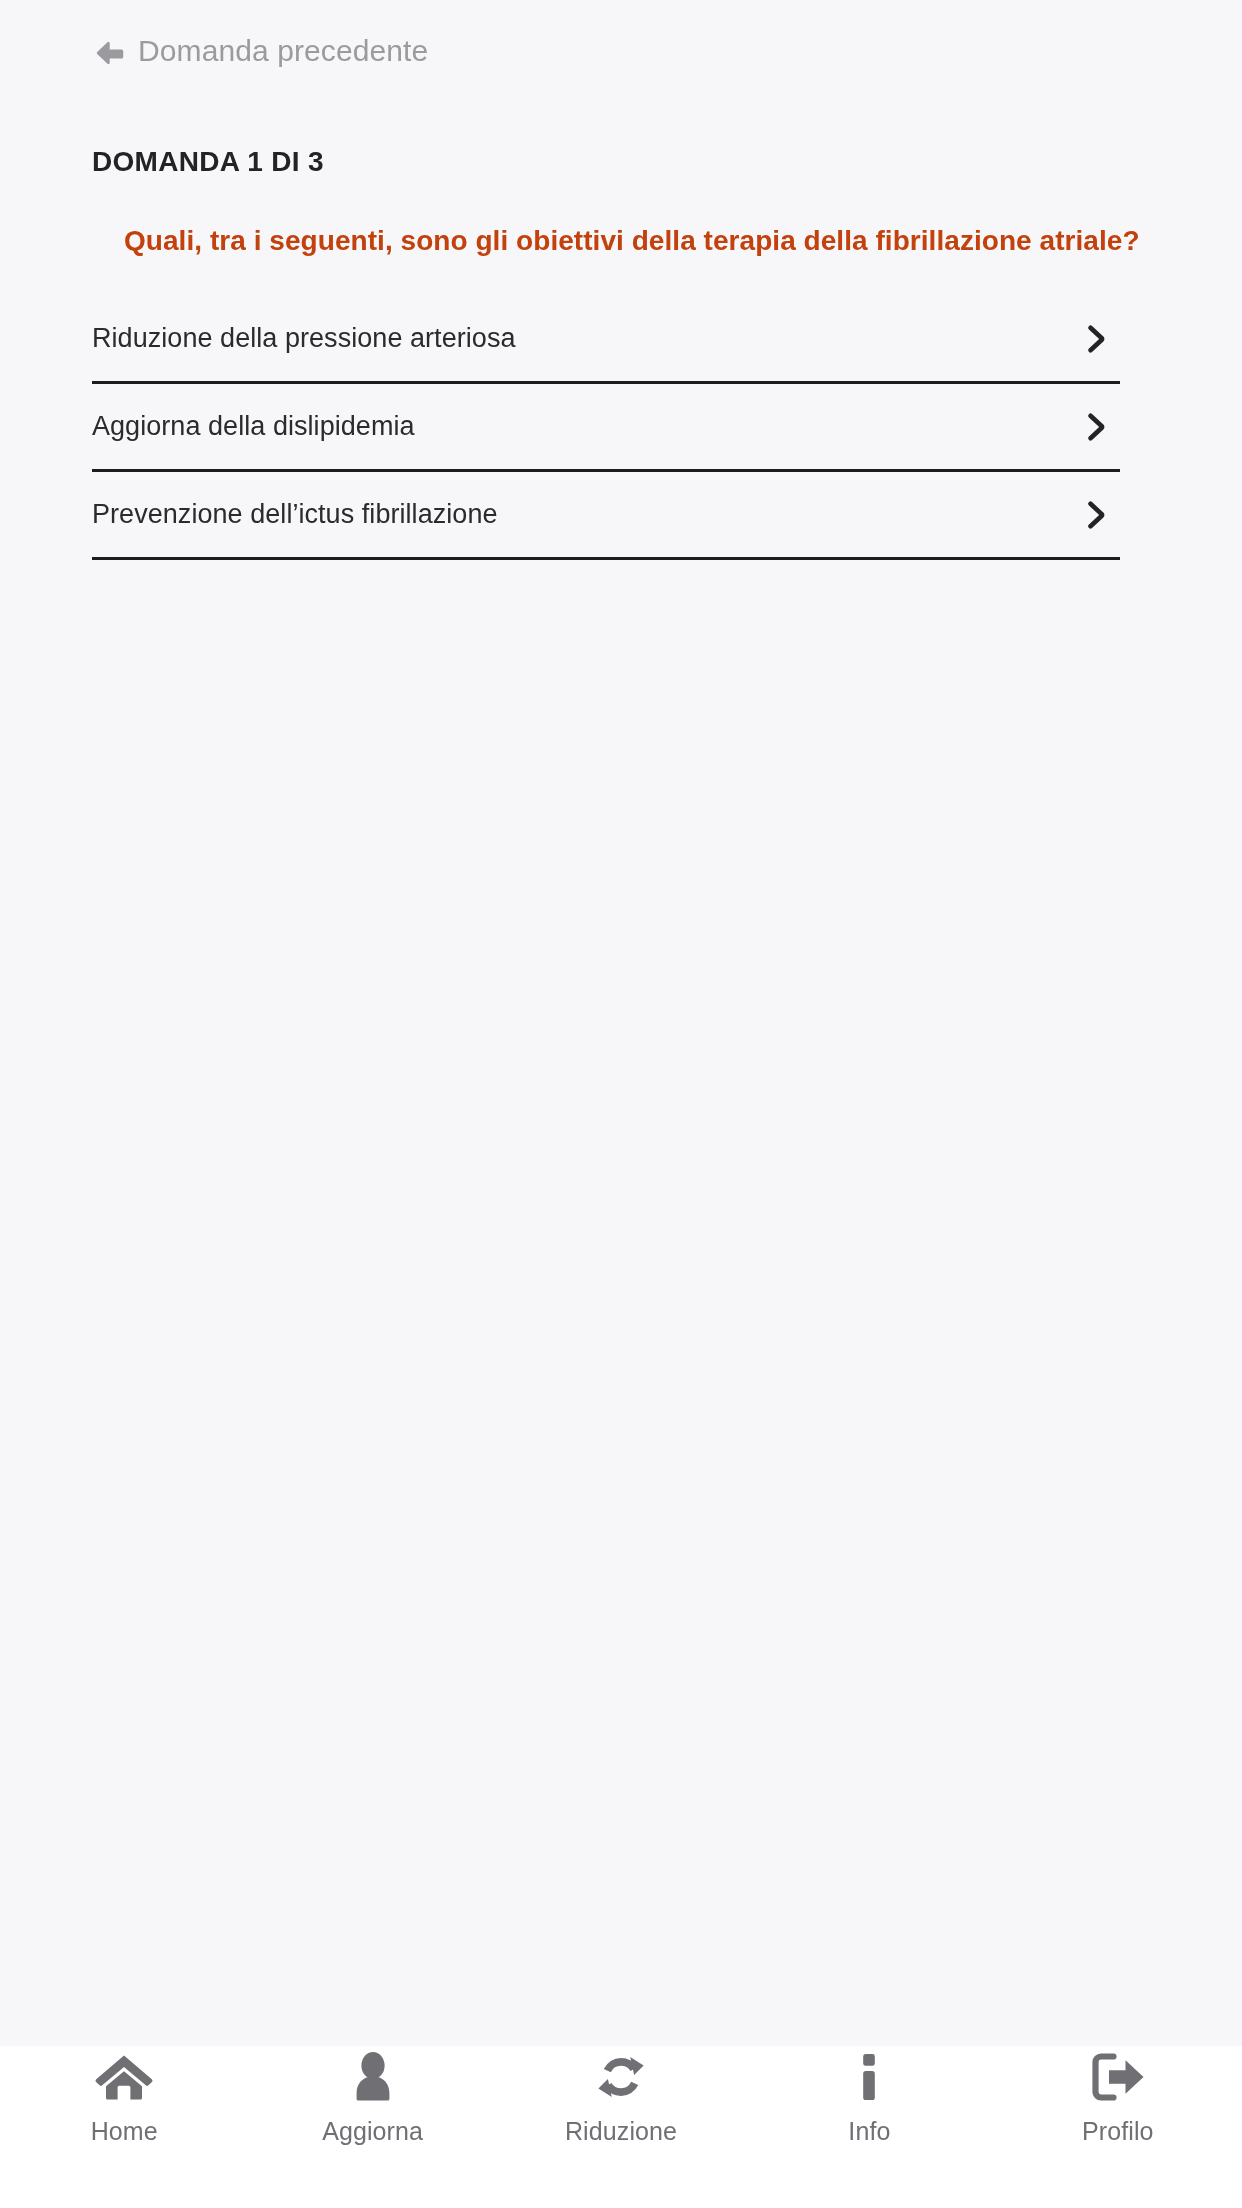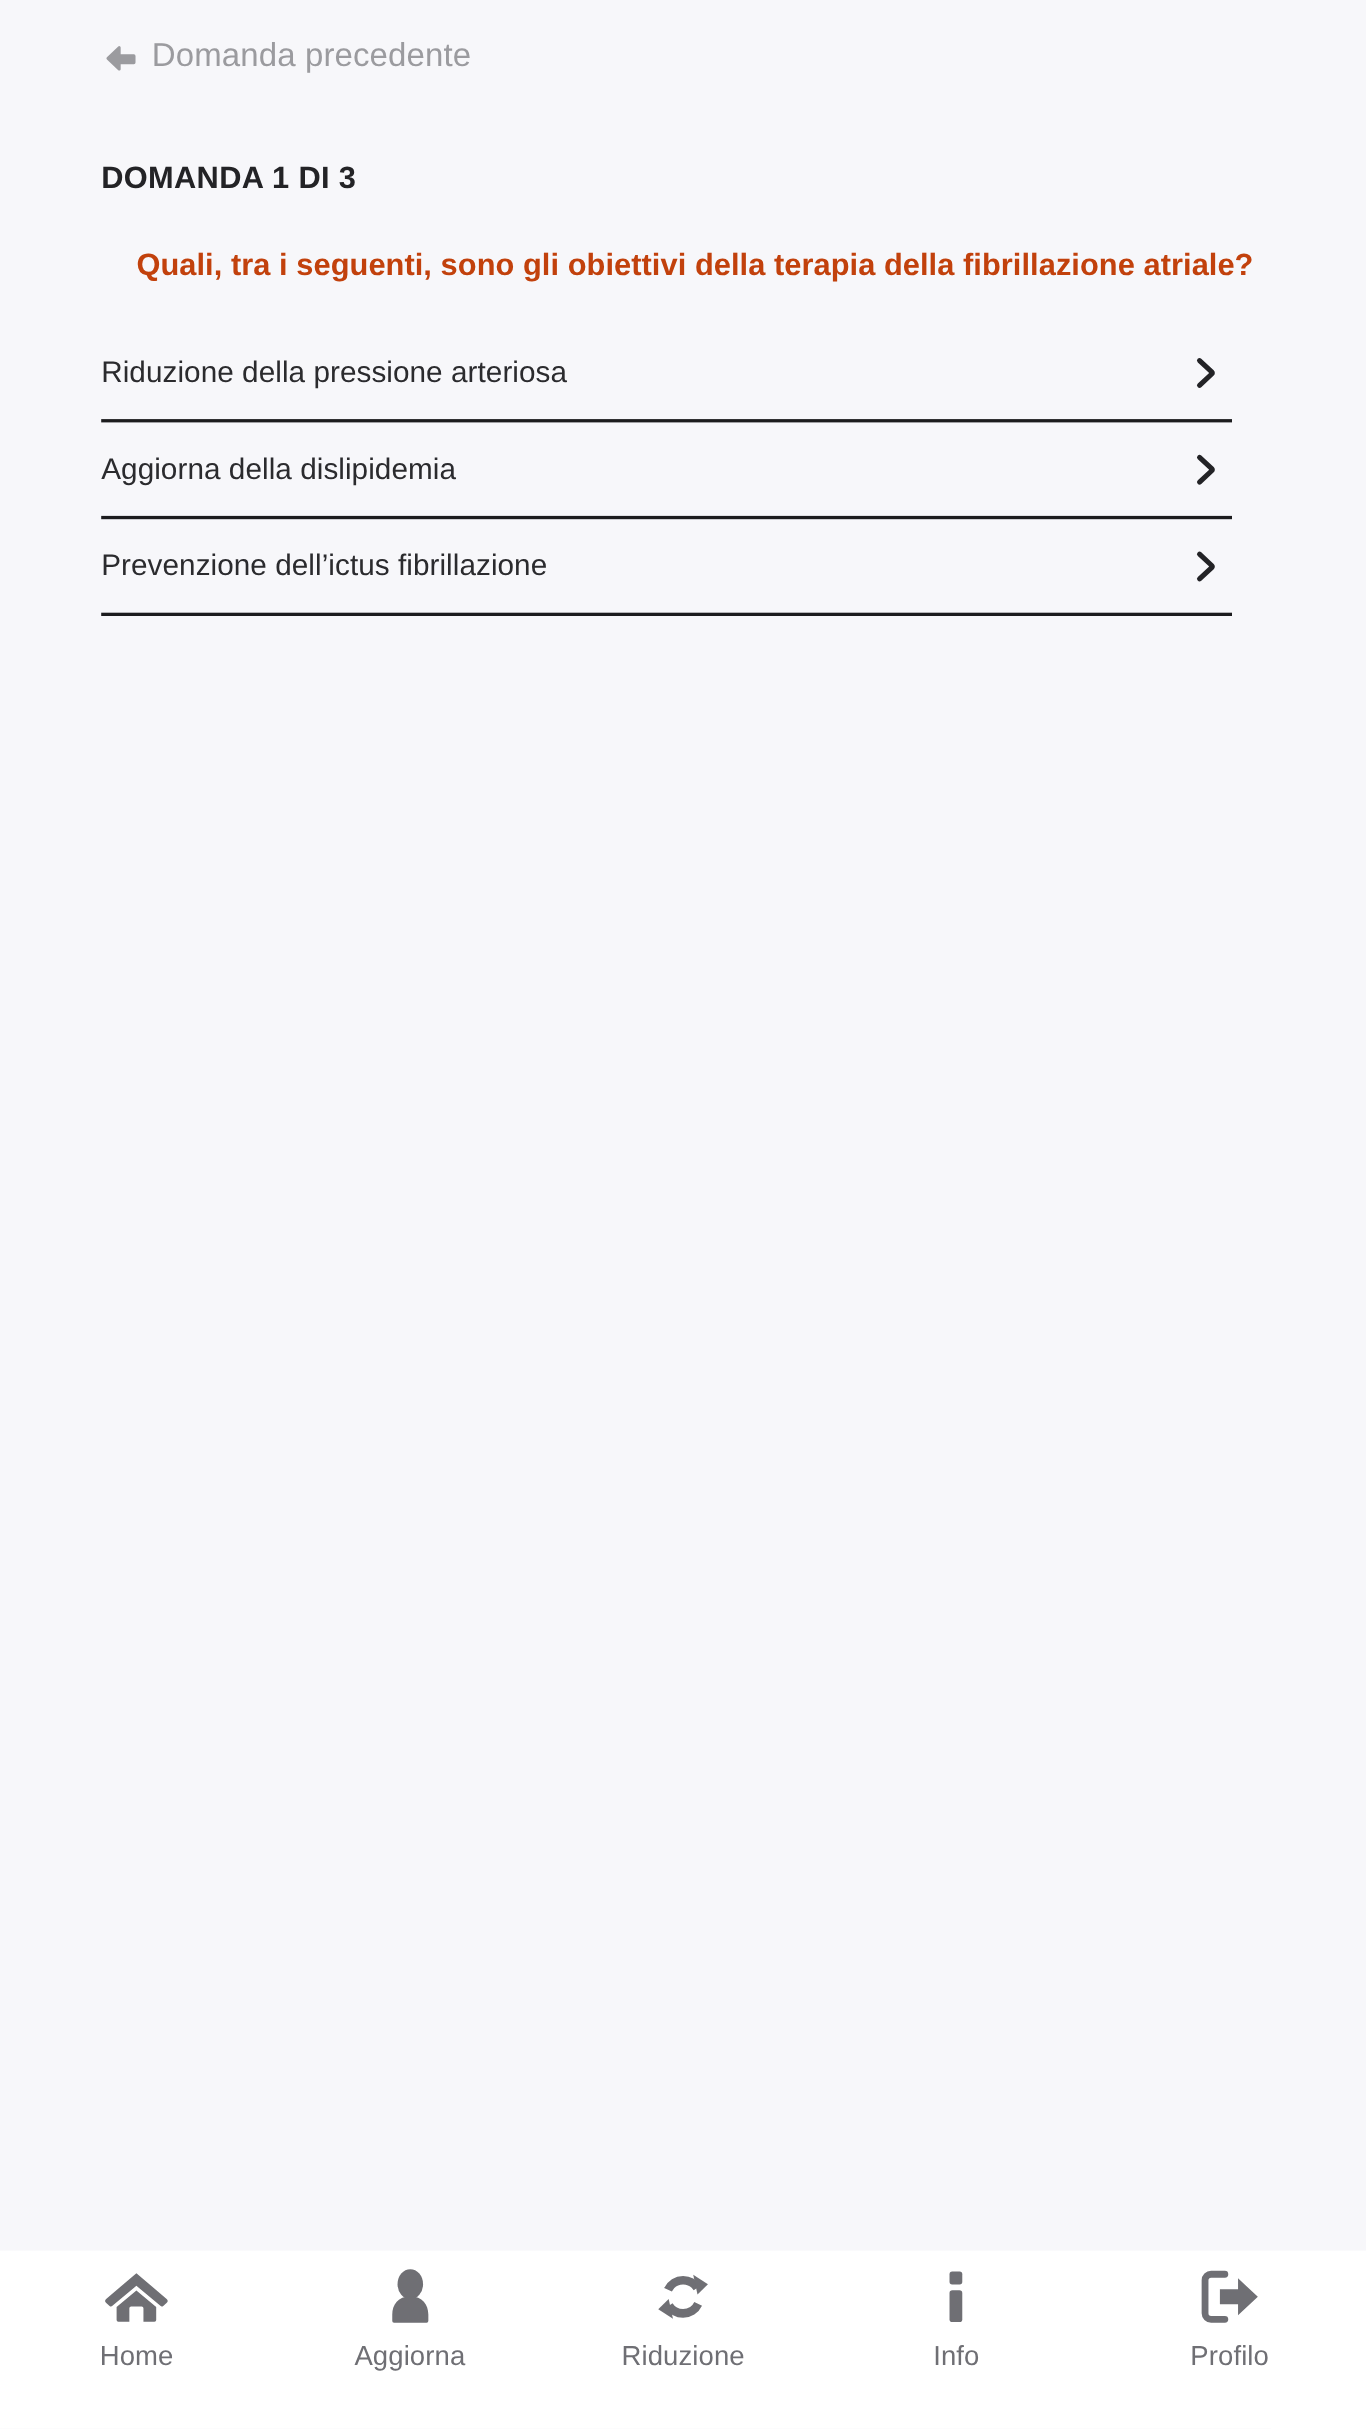--- a/index.html
+++ b/index.html
@@ -115,21 +115,21 @@
     margin-right: 9px;
     display: block;
   }
 
   
   .tabbar {
     flex: 0 0 auto;
     height: 162px;
     background: #ffffff;
     display: flex;
-    align-items: center;
+    align-items: flex-end;
     justify-content: space-around;
     padding: 0;
     box-sizing: border-box;
   }
   .tab-item {
     flex: 1 1 0;
     height: 100%;
     display: flex;
     flex-direction: column;
     align-items: center;

